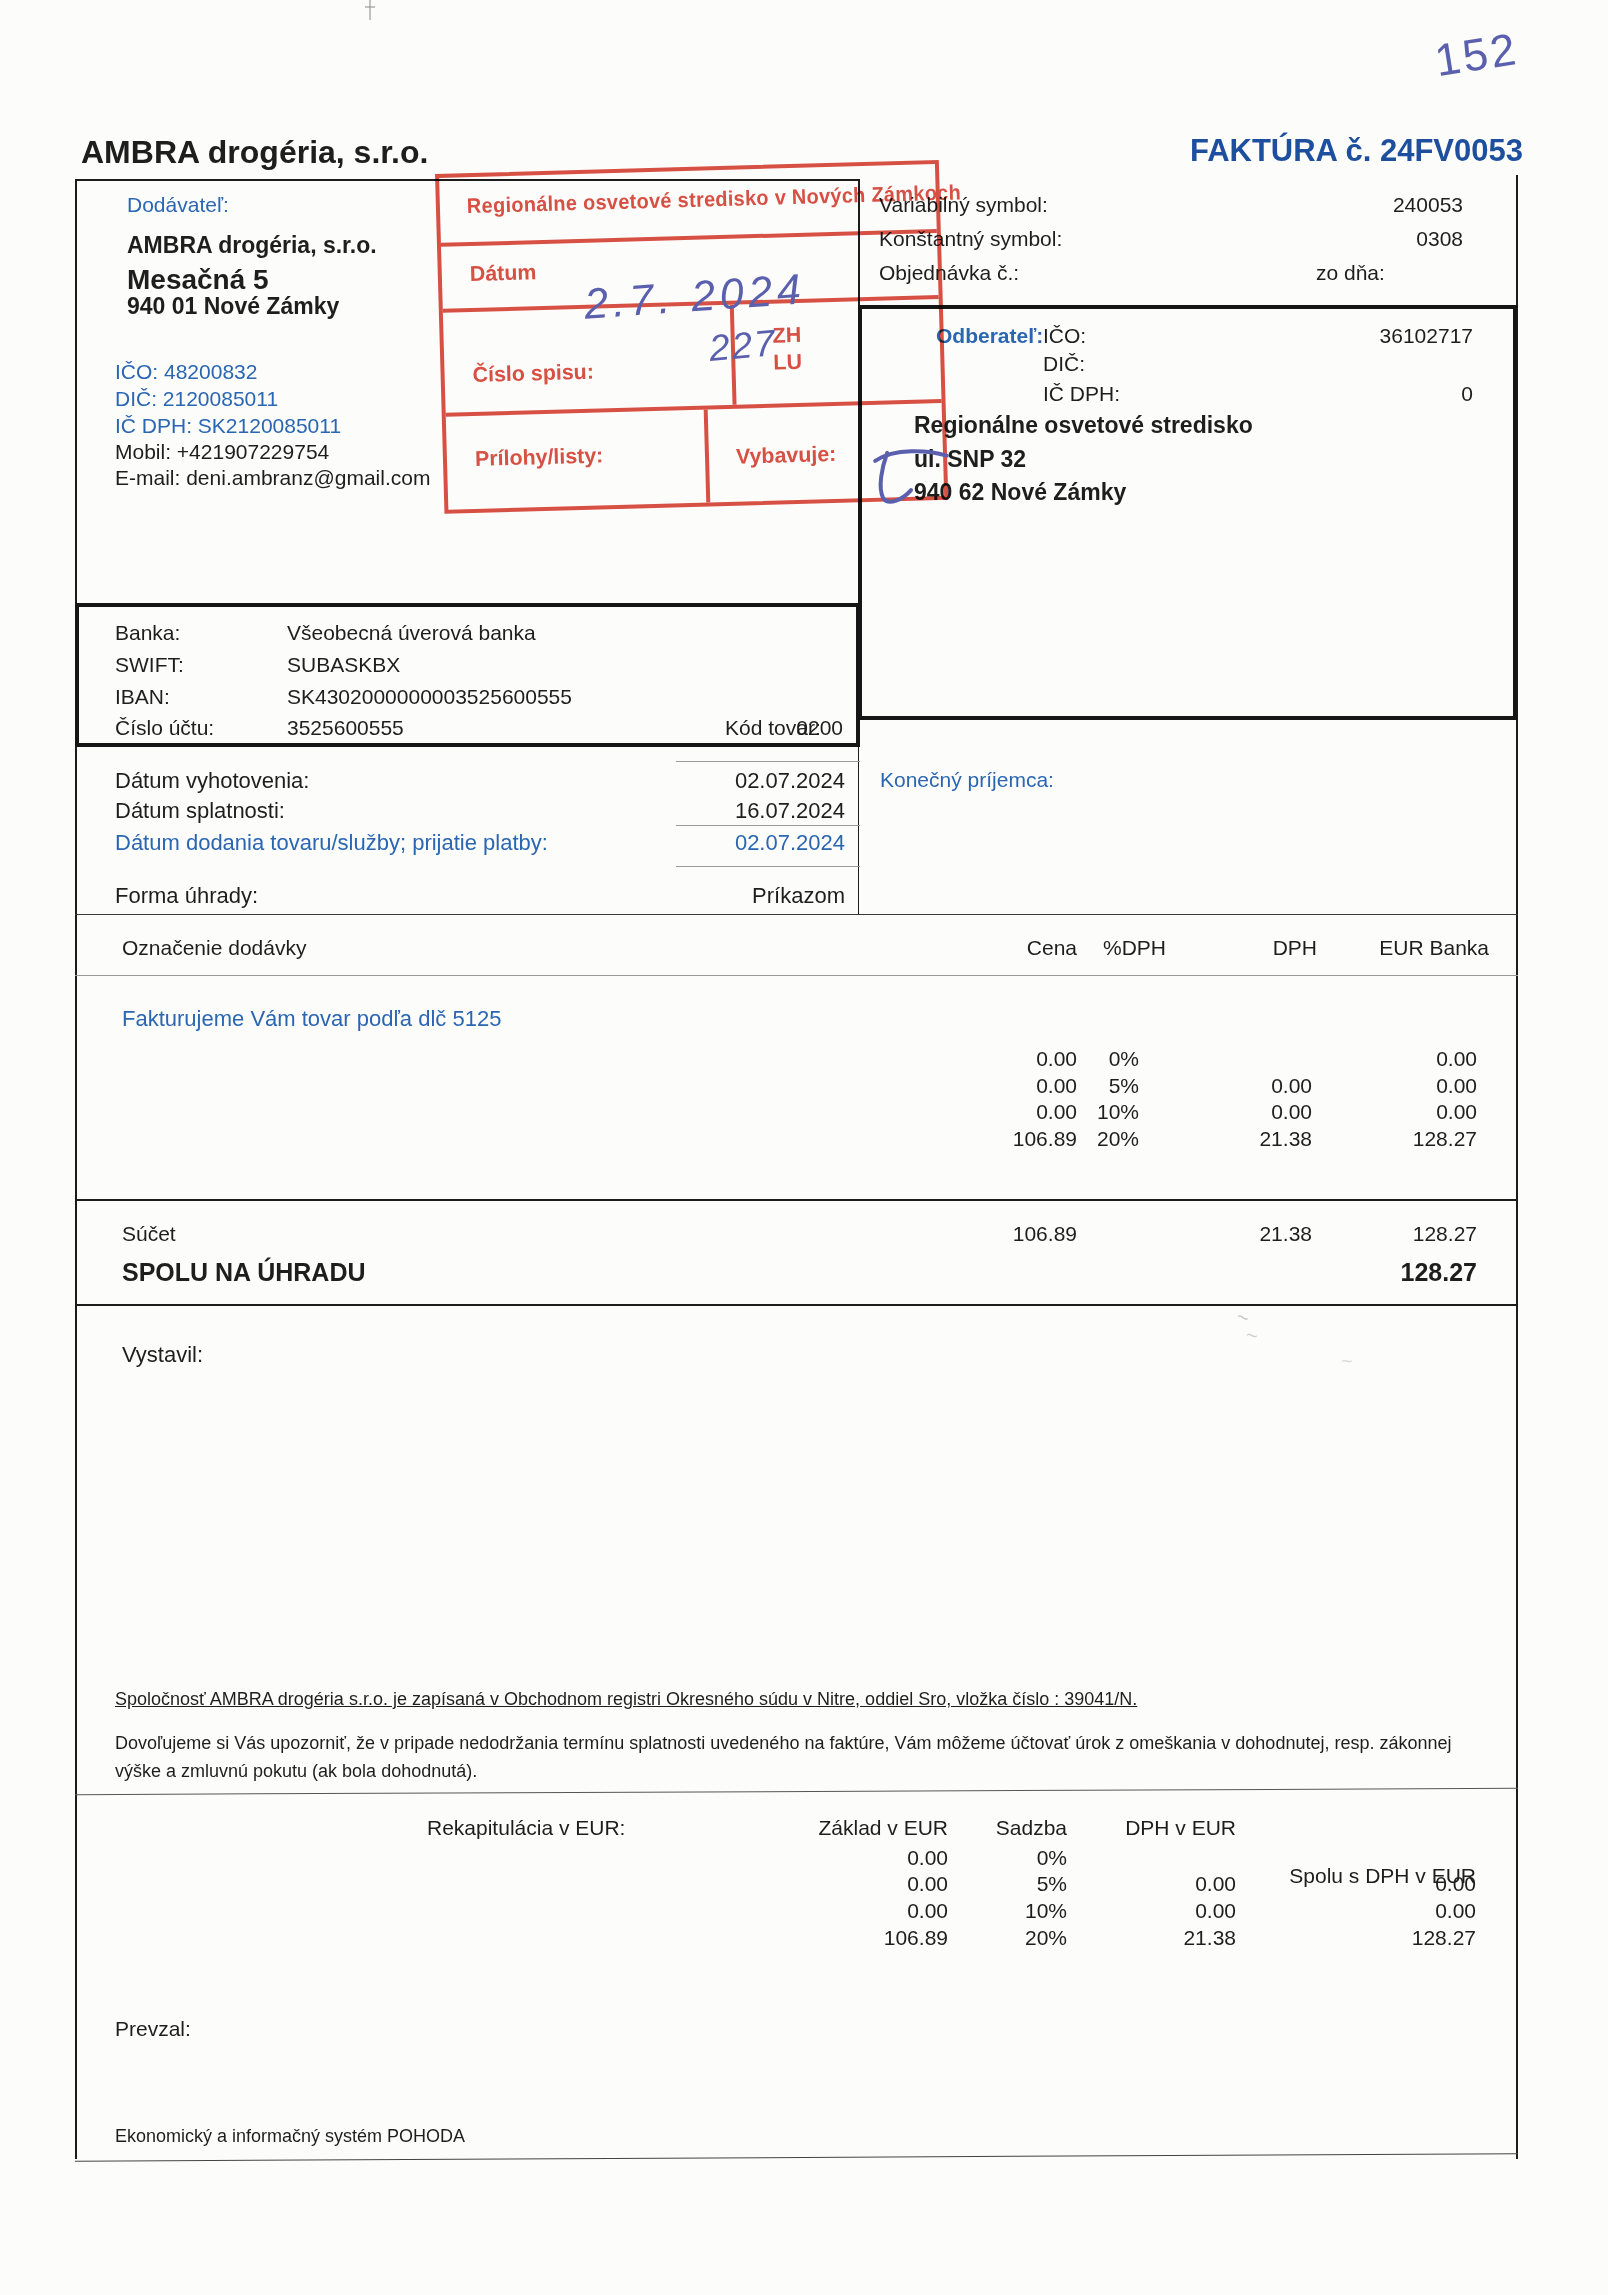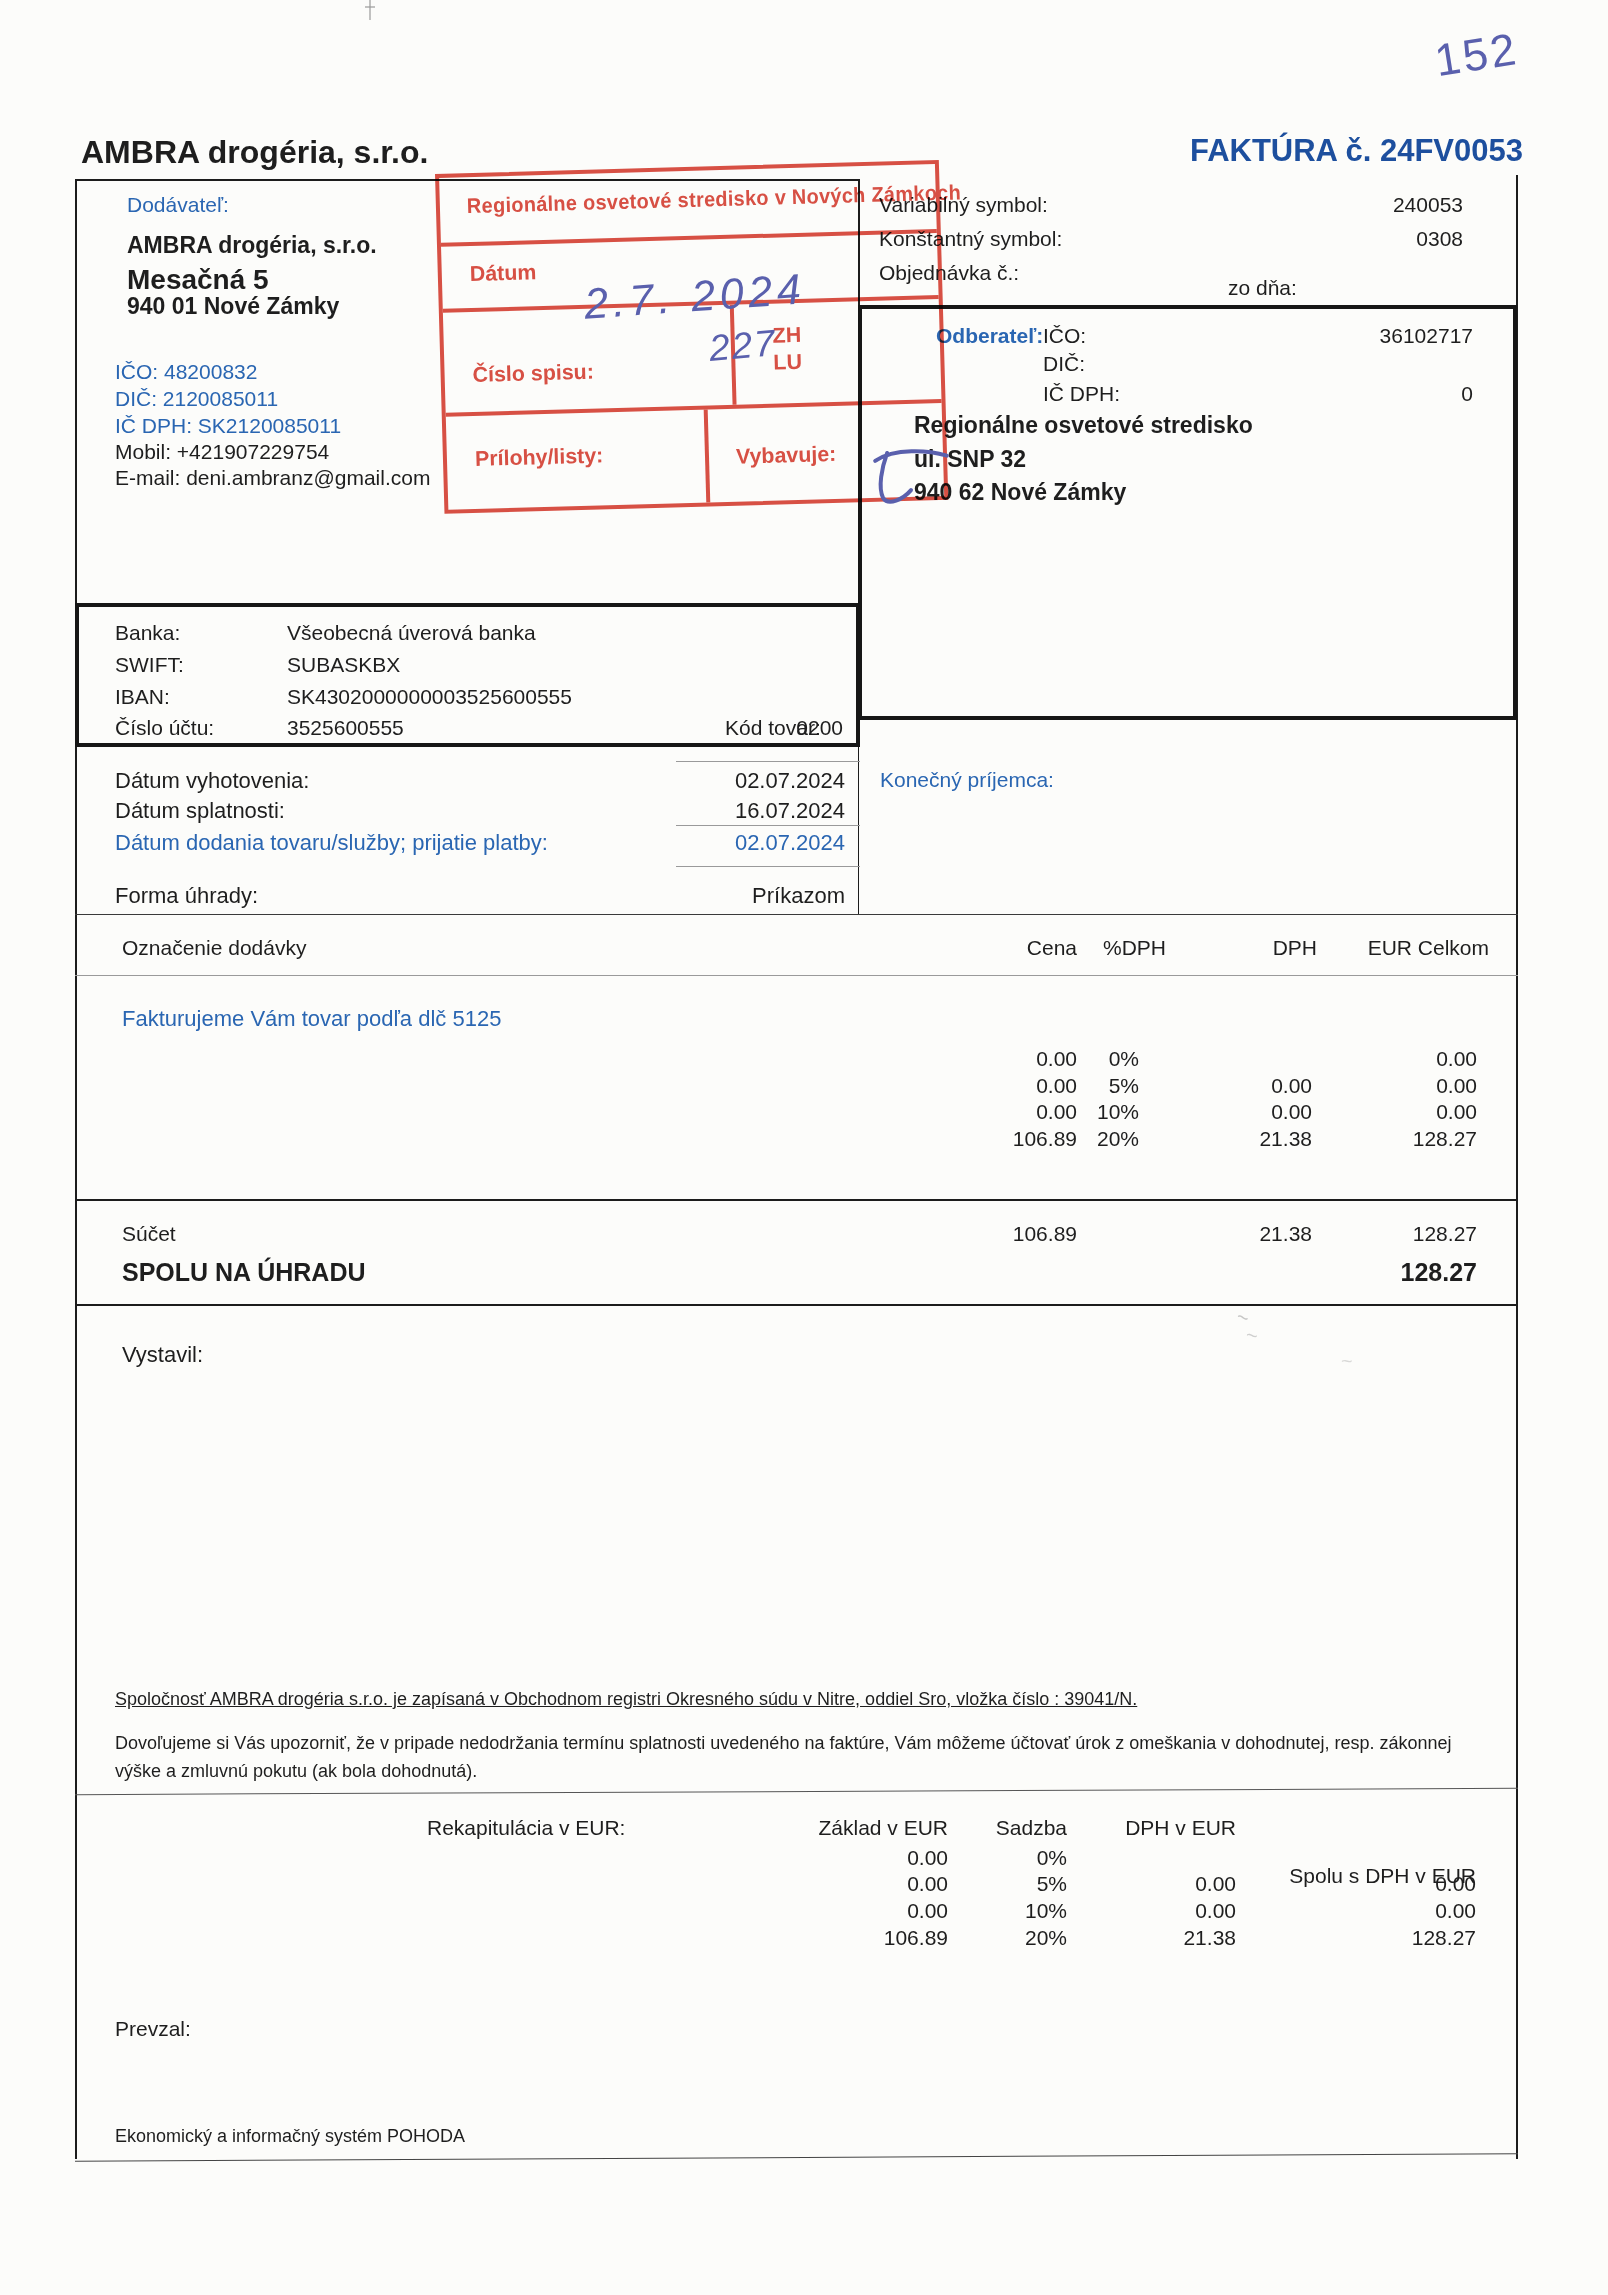--- a/index.html
+++ b/index.html
@@ -59,21 +59,21 @@
   <div class="t blue" style="left:115px;top:386px;">DIČ: 2120085011</div>
   <div class="t blue" style="left:115px;top:413px;">IČ DPH: SK2120085011</div>
   <div class="t" style="left:115px;top:439px;">Mobil: +421907229754</div>
   <div class="t" style="left:115px;top:465px;">E-mail: deni.ambranz@gmail.com</div>
 
   <div class="t" style="left:879px;top:192px;">Variabilný symbol:</div>
   <div class="t" style="right:146px;top:192px;">240053</div>
   <div class="t" style="left:879px;top:226px;">Konštantný symbol:</div>
   <div class="t" style="right:146px;top:226px;">0308</div>
   <div class="t" style="left:879px;top:260px;">Objednávka č.:</div>
-  <div class="t" style="left:1228px;top:260px;margin-top:15px;">zo dňa:</div>
+  <div class="t" style="left:1316px;top:260px;">zo dňa:</div>
 
   <div class="t blue" style="left:936px;top:323px;font-weight:bold;">Odberateľ:</div>
   <div class="t" style="left:1043px;top:323px;">IČO:</div>
   <div class="t" style="right:136px;top:323px;">36102717</div>
   <div class="t" style="left:1043px;top:351px;">DIČ:</div>
   <div class="t" style="left:1043px;top:381px;">IČ DPH:</div>
   <div class="t" style="right:136px;top:381px;">0</div>
   <div class="t b" style="left:914px;top:411px;font-size:23px;">Regionálne osvetové stredisko</div>
   <div class="t b" style="left:914px;top:445px;font-size:23px;">ul. SNP 32</div>
   <div class="t b" style="left:914px;top:478px;font-size:23px;">940 62 Nové Zámky</div>
@@ -96,21 +96,21 @@
   <div class="t blue" style="left:115px;top:829px;font-size:22px;">Dátum dodania tovaru/služby; prijatie platby:</div>
   <div class="t blue" style="right:764px;top:829px;font-size:22px;">02.07.2024</div>
   <div class="t" style="left:115px;top:882px;font-size:22px;">Forma úhrady:</div>
   <div class="t" style="right:764px;top:882px;font-size:22px;">Príkazom</div>
   <div class="t blue" style="left:880px;top:767px;">Konečný príjemca:</div>
 
   <div class="t" style="left:122px;top:935px;">Označenie dodávky</div>
   <div class="t" style="right:532px;top:935px;">Cena</div>
   <div class="t" style="right:443px;top:935px;">%DPH</div>
   <div class="t" style="right:292px;top:935px;">DPH</div>
-  <div class="t" style="right:120px;top:935px;">EUR Celkom</div>
+  <div class="t" style="right:120px;top:935px;">EUR Banka</div>
 
   <div class="t blue" style="left:122px;top:1005px;font-size:22px;">Fakturujeme Vám tovar podľa dlč 5125</div>
 
   <div class="t" style="right:532px;top:1046px;">0.00</div>
   <div class="t" style="right:470px;top:1046px;">0%</div>
   <div class="t" style="right:132px;top:1046px;">0.00</div>
 
   <div class="t" style="right:532px;top:1073px;">0.00</div>
   <div class="t" style="right:470px;top:1073px;">5%</div>
   <div class="t" style="right:297px;top:1073px;">0.00</div>

